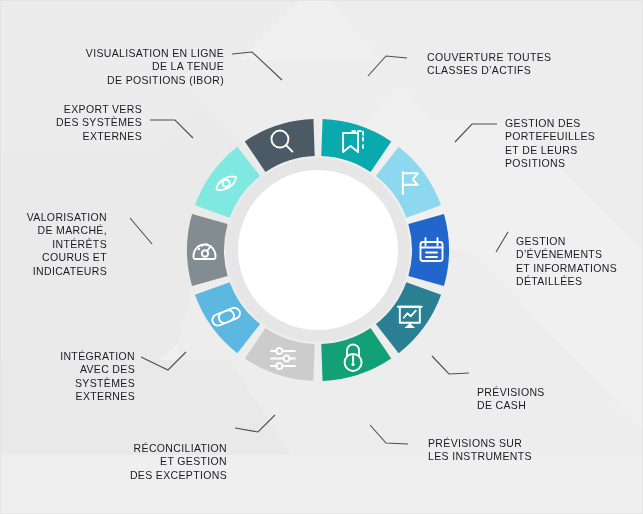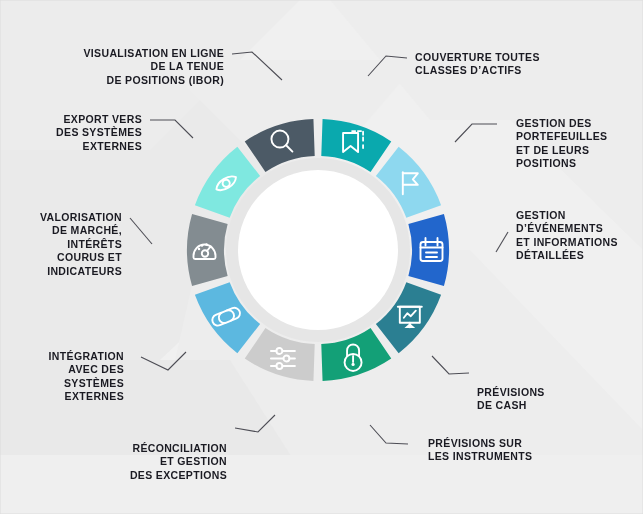--- a/index.html
+++ b/index.html
@@ -21,21 +21,21 @@
     position: absolute;
     left: 0;
     top: 0;
     width: 643px;
     height: 514px;
   }
   .label {
     position: absolute;
     font-family: "Liberation Sans", sans-serif;
     font-size: 10.5px;
-    font-weight: bold;
+    font-weight: normal;
     letter-spacing: 0.35px;
     line-height: 13.4px;
     color: #1a1a22;
     white-space: pre;
     text-transform: uppercase;
   }
   .label.r { text-align: right; }
   .label.l { text-align: left; }
   .center-text {
     position: absolute;
@@ -165,47 +165,47 @@
         <polyline points="235,428 258,432 275,415" fill="none" stroke="#4d4d55" stroke-width="1.1"></polyline>
         <polyline points="141,357 168,370 186,352" fill="none" stroke="#4d4d55" stroke-width="1.1"></polyline>
         <polyline points="130,218 152,244" fill="none" stroke="#4d4d55" stroke-width="1.1"></polyline>
         <polyline points="150,120 175,120 193,138" fill="none" stroke="#4d4d55" stroke-width="1.1"></polyline>
         <polyline points="232,54 252,52 282,80" fill="none" stroke="#4d4d55" stroke-width="1.1"></polyline>
       </g>
   </svg>
 
 
   <div id="labels">
-      <div class="label l" style="left: 415px; top: 51px;">COUVERTURE TOUTES
+      <div class="label l" style="left: 427px; top: 51px;">COUVERTURE TOUTES
 CLASSES D’ACTIFS</div>
-      <div class="label l" style="left: 516px; top: 117px;">GESTION DES
+      <div class="label l" style="left: 505px; top: 117px;">GESTION DES
 PORTEFEUILLES
 ET DE LEURS
 POSITIONS</div>
-      <div class="label l" style="left: 516px; top: 209px;">GESTION
+      <div class="label l" style="left: 516px; top: 235px;">GESTION
 D’ÉVÉNEMENTS
 ET INFORMATIONS
 DÉTAILLÉES</div>
       <div class="label l" style="left: 477px; top: 386px;">PRÉVISIONS
 DE CASH</div>
       <div class="label l" style="left: 428px; top: 437px;">PRÉVISIONS SUR
 LES INSTRUMENTS</div>
       <div class="label r" style="right: 416px; top: 442px;">RÉCONCILIATION
 ET GESTION
 DES EXCEPTIONS</div>
-      <div class="label r" style="right: 519px; top: 350px;">INTÉGRATION
+      <div class="label r" style="right: 508px; top: 350px;">INTÉGRATION
 AVEC DES
 SYSTÈMES
 EXTERNES</div>
-      <div class="label r" style="right: 521px; top: 211px;">VALORISATION
+      <div class="label r" style="right: 536px; top: 211px;">VALORISATION
 DE MARCHÉ,
 INTÉRÊTS
 COURUS ET
 INDICATEURS</div>
-      <div class="label r" style="right: 501px; top: 113px;">EXPORT VERS
+      <div class="label r" style="right: 501px; top: 103px;">EXPORT VERS
 DES SYSTÈMES
 EXTERNES</div>
       <div class="label r" style="right: 419px; top: 47px;">VISUALISATION EN LIGNE
 DE LA TENUE
 DE POSITIONS (IBOR)</div>
     </div>
 
 </div>
 
 </body></html>

